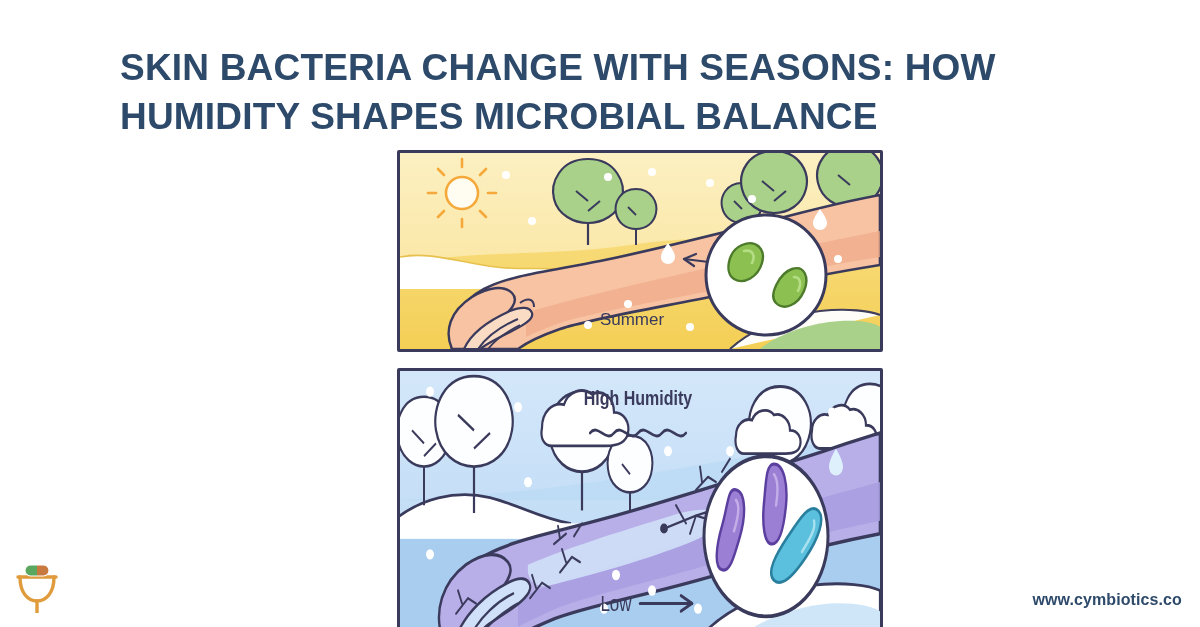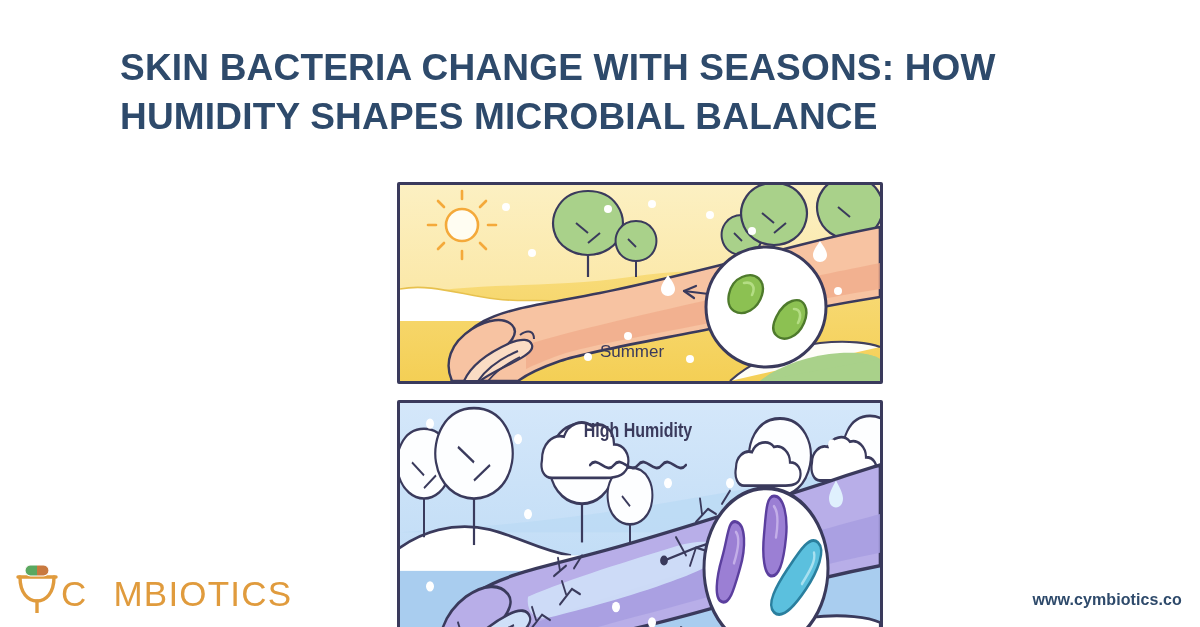--- a/index.html
+++ b/index.html
@@ -36,21 +36,20 @@
     text-transform: uppercase;
   }
 
   
   .illustration {
     position: absolute;
     left: 397px;
     top: 150px;
     width: 490px;
     height: 430px;
-    margin-top: 32px;
   }
   .panel {
     position: absolute;
     left: 0;
     width: 486px;
     border: 3px solid #3a3a5c;
     border-radius: 2px;
     overflow: hidden;
     box-sizing: border-box;
   }
@@ -398,16 +397,15 @@
     <path d="M6 14 C6 30 14 38 23 38 C32 38 40 30 40 14" fill="none" stroke="#e09b3d" stroke-width="3.4" stroke-linecap="round"></path>
     <line x1="23" y1="38" x2="23" y2="50" stroke="#e09b3d" stroke-width="3.4" stroke-linecap="round"></line>
     <line x1="4" y1="14" x2="42" y2="14" stroke="#e09b3d" stroke-width="3.4" stroke-linecap="round"></line>
 
     <g>
       <rect x="11" y="2" width="24" height="11" rx="5.5" fill="#c8793f"></rect>
       <path d="M16.5 2 H23 V13 H16.5 A5.5 5.5 0 0 1 16.5 2 Z" fill="#5aa860"></path>
       <rect x="11" y="2" width="24" height="11" rx="5.5" fill="none" stroke="#ffffff" stroke-width="1.1"></rect>
     </g>
   </svg>
-  <span class="logo-text"><span>C</span><span class="gap"></span><span>MBIOTICS</span></span>
 </div>
 
 <div class="site-url">www.cymbiotics.co</div>
 
 </body></html>

